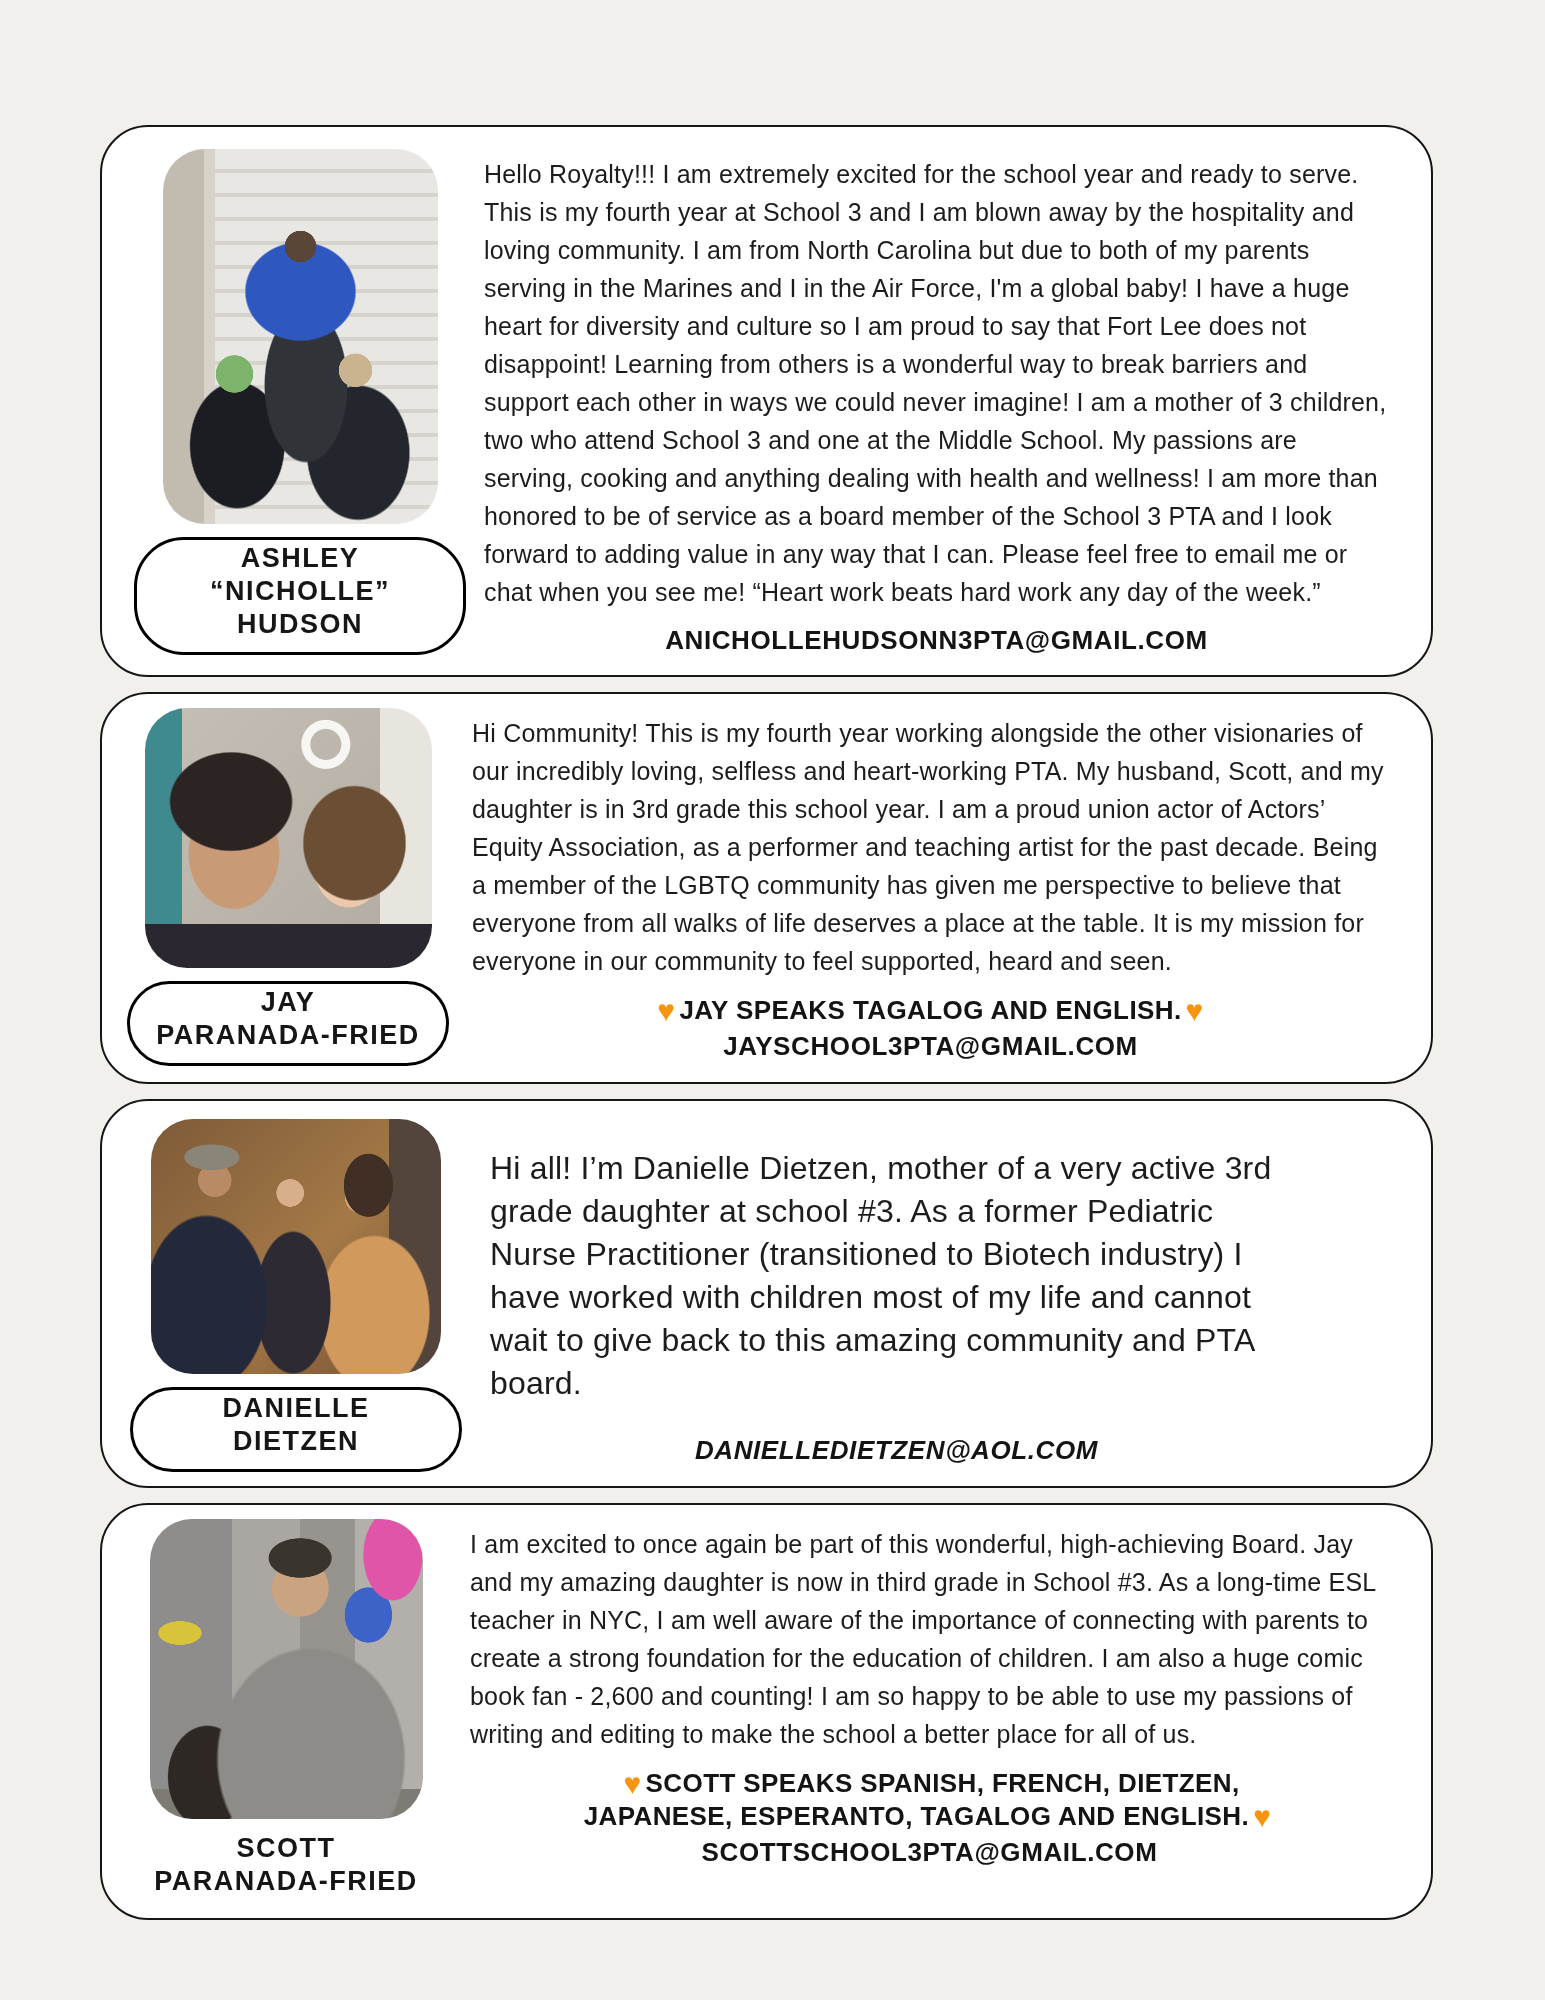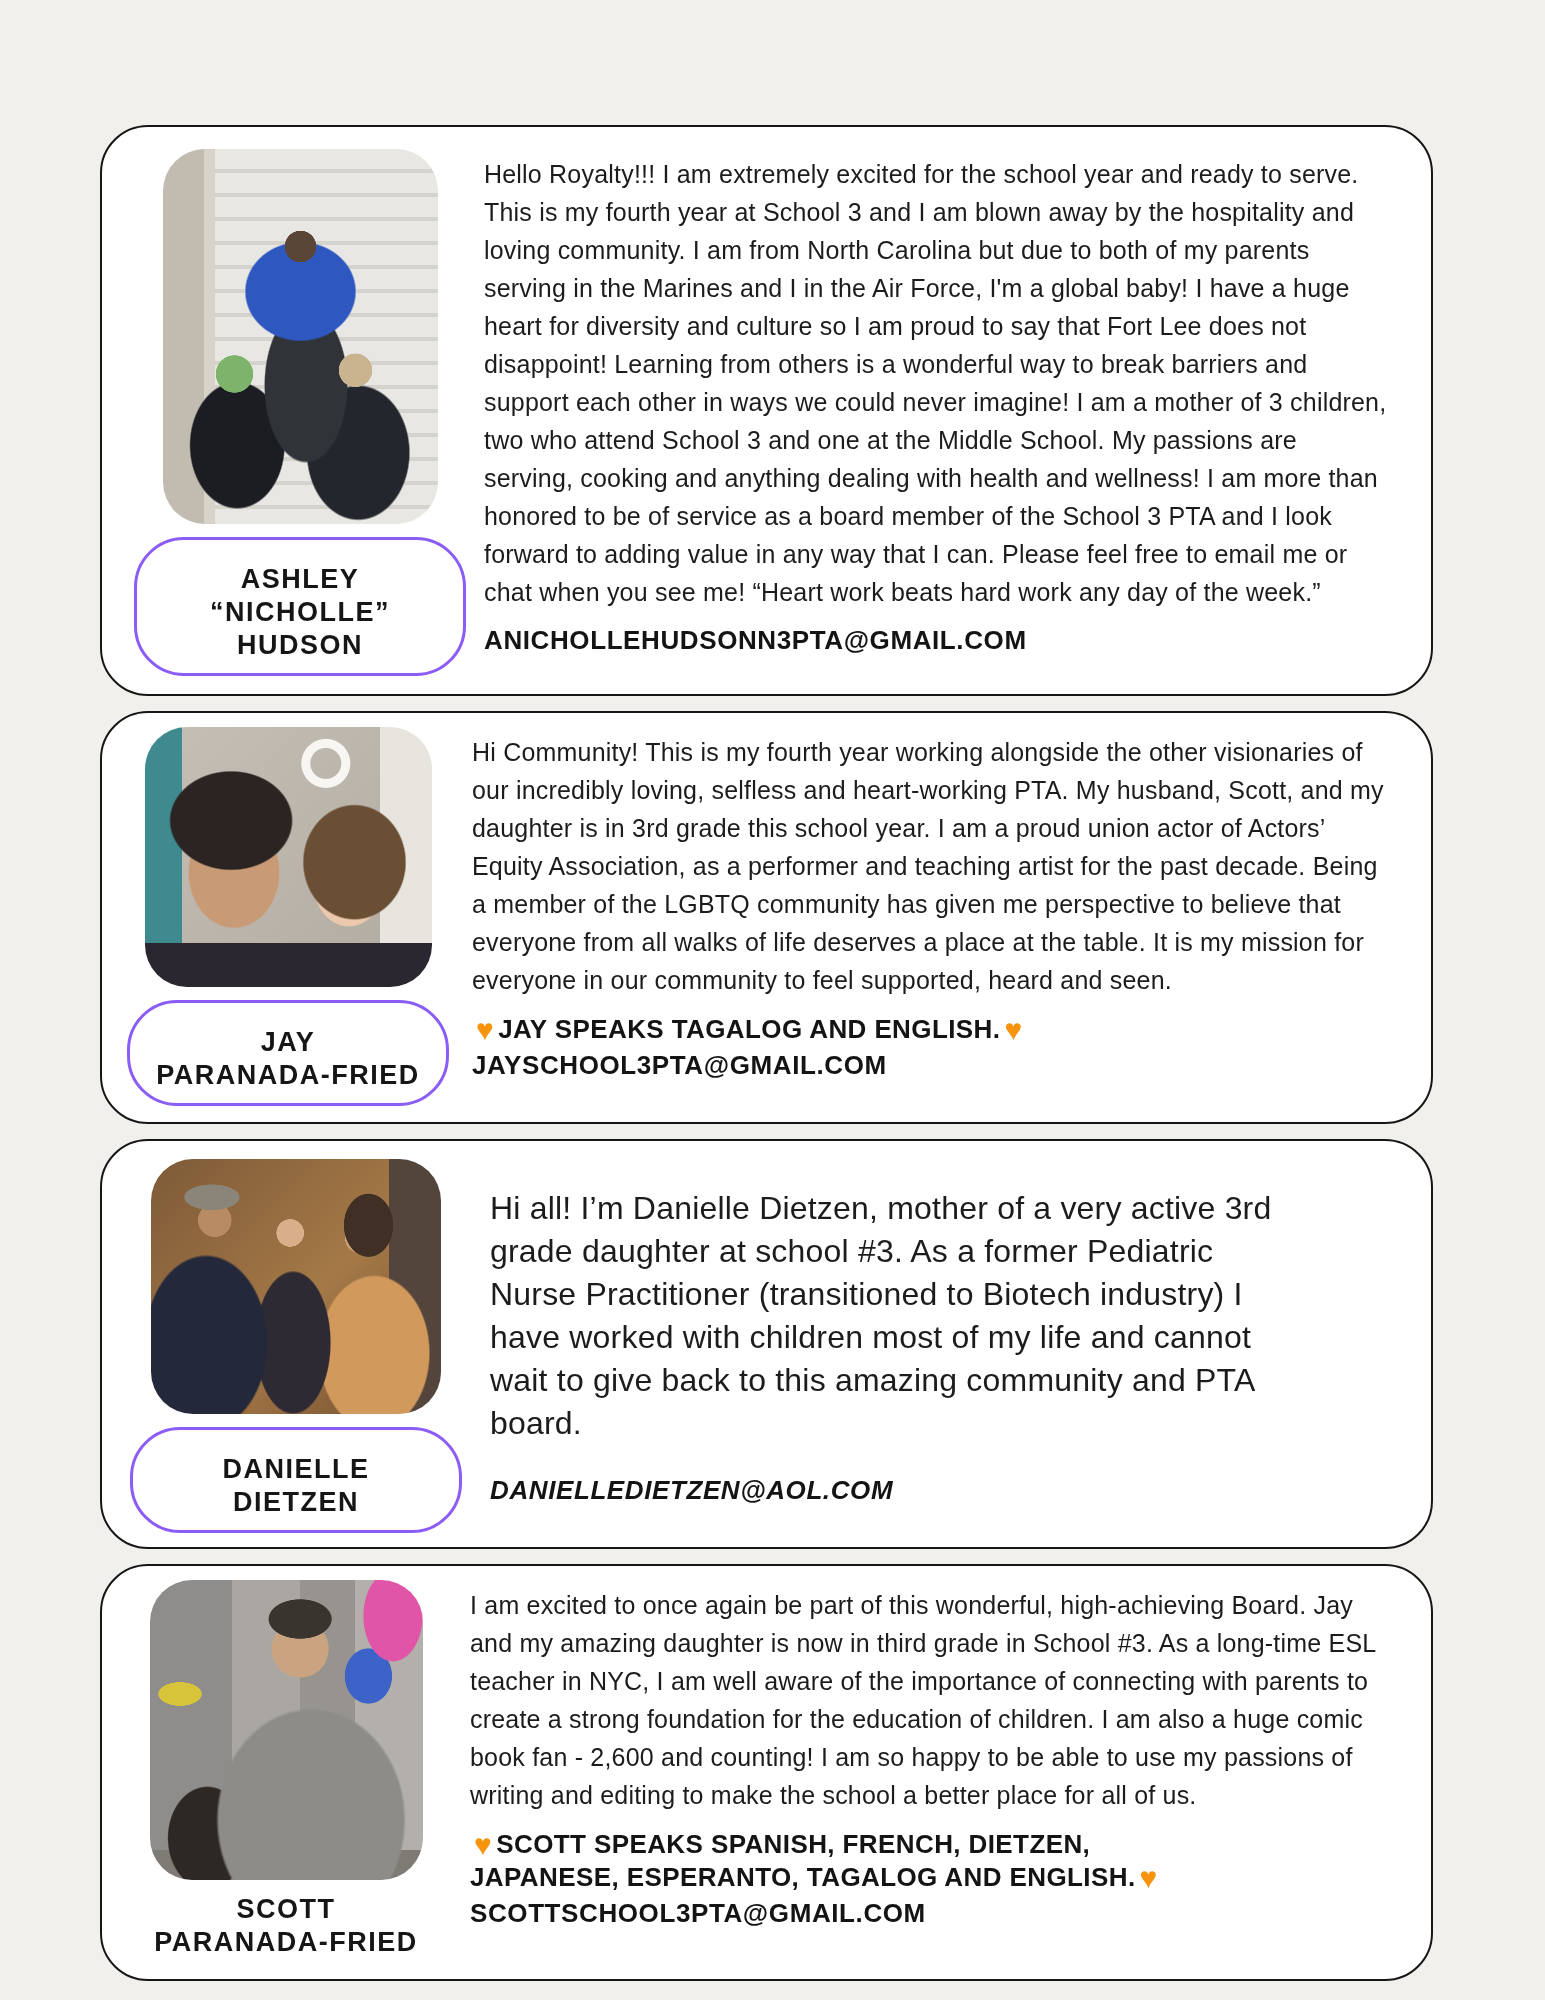--- a/index.html
+++ b/index.html
@@ -101,36 +101,36 @@
   .name-label{
     margin-top:13px;
     text-align:center;
     font-weight:700;
     font-size:27px;
     line-height:33px;
     letter-spacing:1.5px;
     color:#161616;
   }
   .name-label.pill{
-    border:3px solid #8b5cf6;
+    border:3px solid #000000;
     border-radius:50px;
-    padding:23px 26px 11px 26px;
+    padding:2px 26px 11px 26px;
   }
   .name-line{display:block;}
 
   .bio{
     margin:0;
     font-size:25px;
     line-height:38px;
     letter-spacing:0.2px;
     color:#1c1c1e;
   }
   .card-3 .bio{font-size:32px;line-height:43px;}
 
-  .footer{margin-top:10px;}
+  .footer{margin-top:10px;text-align:center;}
   .card-3 .footer{margin-top:26px;font-style:italic;}
   .email{
     margin:2px 0 0 0;
     font-weight:700;
     font-size:26px;
     line-height:34px;
     letter-spacing:0.6px;
     color:#141414;
   }
   .speaks{

